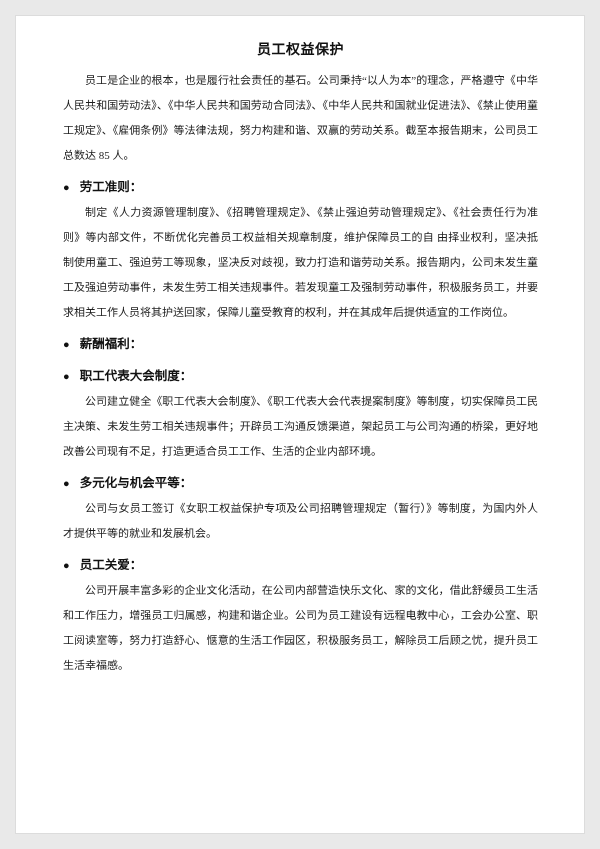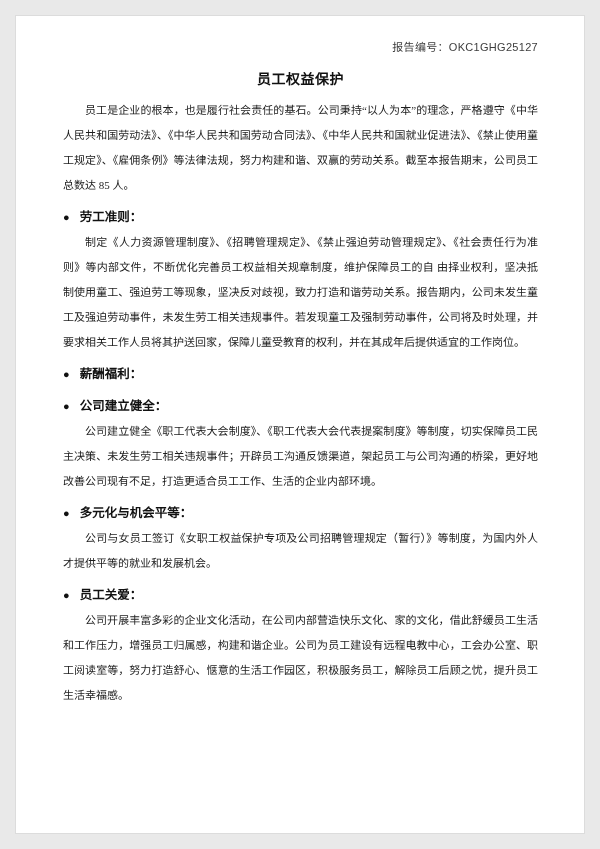--- a/index.html
+++ b/index.html
@@ -81,41 +81,40 @@
     font-weight: 700;
     color: #111;
   }
 </style>
 </head>
 <body>
 
 <div class="page">
   <div class="content">
 
-    <p class="report-number">报告编号：OKC1GHG25127</p>
 
 
     <h2 class="page-subtitle">员工权益保护</h2>
 
     <p class="body-para">员工是企业的根本，也是履行社会责任的基石。公司秉持“以人为本”的理念，严格遵守《中华人民共和国劳动法》、《中华人民共和国劳动合同法》、《中华人民共和国就业促进法》、《禁止使用童工规定》、《雇佣条例》等法律法规，努力构建和谐、双赢的劳动关系。截至本报告期末，公司员工总数达 85 人。</p>
 
     <div class="bullet-row">
       <span class="bullet-glyph">●</span>
       <span class="bullet-label">劳工准则：</span>
     </div>
-    <p class="body-para">制定《人力资源管理制度》、《招聘管理规定》、《禁止强迫劳动管理规定》、《社会责任行为准则》等内部文件，不断优化完善员工权益相关规章制度，维护保障员工的自 由择业权利，坚决抵制使用童工、强迫劳工等现象，坚决反对歧视，致力打造和谐劳动关系。报告期内，公司未发生童工及强迫劳动事件，未发生劳工相关违规事件。若发现童工及强制劳动事件，公司将及时处理，并要求相关工作人员将其护送回家，保障儿童受教育的权利，并在其成年后提供适宜的工作岗位。</p>
+    <p class="body-para">制定《人力资源管理制度》、《招聘管理规定》、《禁止强迫劳动管理规定》、《社会责任行为准则》等内部文件，不断优化完善员工权益相关规章制度，维护保障员工的自 由择业权利，坚决抵制使用童工、强迫劳工等现象，坚决反对歧视，致力打造和谐劳动关系。报告期内，公司未发生童工及强迫劳动事件，未发生劳工相关违规事件。若发现童工及强制劳动事件，积极服务员工，并要求相关工作人员将其护送回家，保障儿童受教育的权利，并在其成年后提供适宜的工作岗位。</p>
 
     <div class="bullet-row">
       <span class="bullet-glyph">●</span>
       <span class="bullet-label">薪酬福利：</span>
     </div>
 
     <div class="bullet-row">
       <span class="bullet-glyph">●</span>
-      <span class="bullet-label">公司建立健全：</span>
+      <span class="bullet-label">职工代表大会制度：</span>
     </div>
     <p class="body-para">公司建立健全《职工代表大会制度》、《职工代表大会代表提案制度》等制度，切实保障员工民主决策、未发生劳工相关违规事件；开辟员工沟通反馈渠道，架起员工与公司沟通的桥梁，更好地改善公司现有不足，打造更适合员工工作、生活的企业内部环境。</p>
 
     <div class="bullet-row">
       <span class="bullet-glyph">●</span>
       <span class="bullet-label">多元化与机会平等：</span>
     </div>
     <p class="body-para">公司与女员工签订《女职工权益保护专项及公司招聘管理规定（暂行）》等制度，为国内外人才提供平等的就业和发展机会。</p>
 
     <div class="bullet-row">

